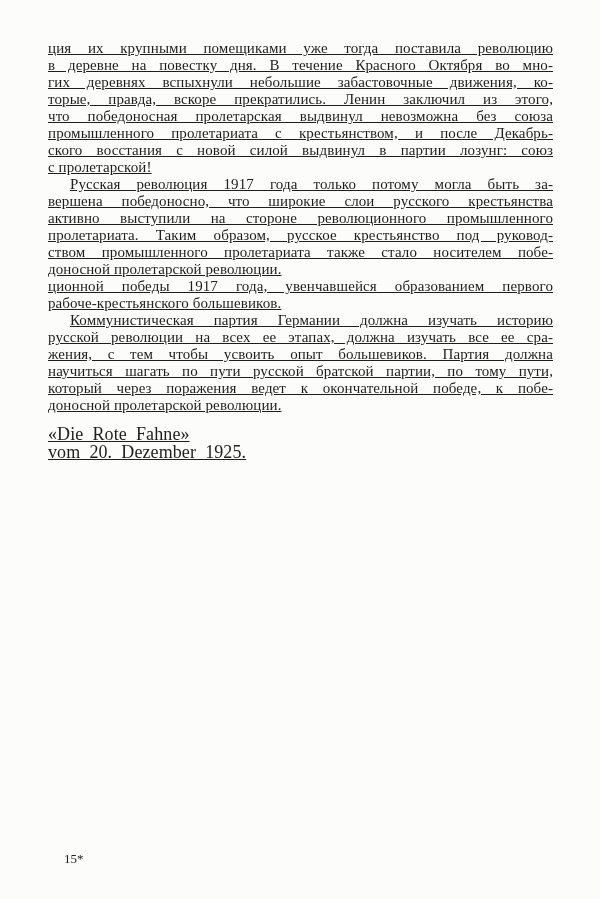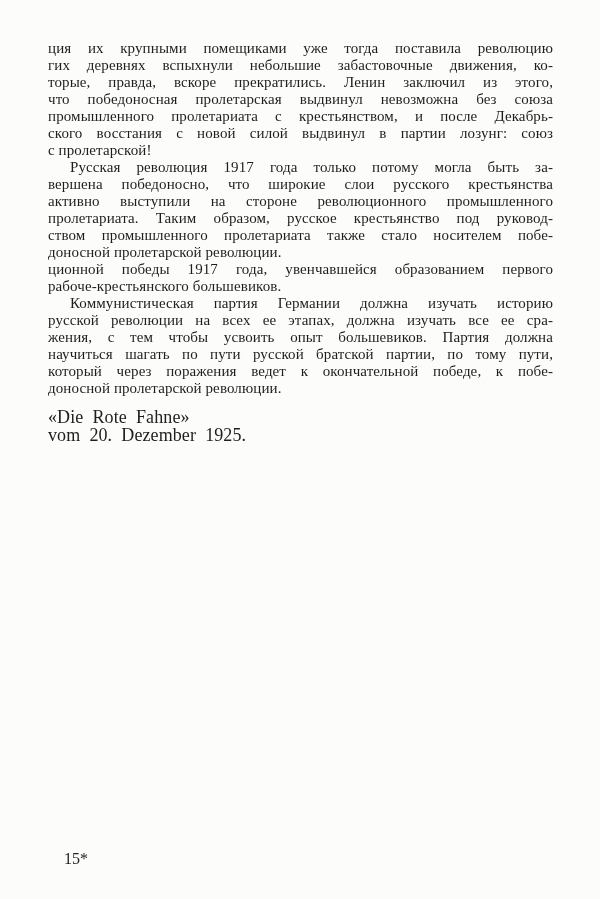--- a/index.html
+++ b/index.html
@@ -25,20 +25,21 @@
   }
   .textblock {
     position: absolute;
     left: 48px;
     top: 40px;
     width: 505px;
     font-size: 15px;
     line-height: 17px;
     letter-spacing: 0.1px;
     text-align: justify;
+    text-decoration: underline;
   }
   .para {
     margin: 0;
   }
   .line {
     text-align: justify;
     text-align-last: left;
     white-space: nowrap;
   }
   .line.jline {
@@ -52,34 +53,35 @@
     margin-top: 11px;
     font-size: 18px;
     line-height: 18px;
     word-spacing: 4.5px;
     text-align: left;
   }
   .signature {
     position: absolute;
     left: 64px;
     top: 851px;
-    font-size: 16px;
+    font-size: 13px;
     line-height: 16px;
   }
 </style>
 </head>
 <body>
 
 <div class="page">
 
   <div class="textblock">
 
     <div id="paragraphs">
         <div class="para">
           <div class="line jline">ция их крупными помещиками уже тогда поставила революцию</div>
+          <div class="line jline">в деревне на повестку дня. В течение Красного Октября во мно-</div>
           <div class="line jline">гих деревнях вспыхнули небольшие забастовочные движения, ко-</div>
           <div class="line jline">торые, правда, вскоре прекратились. Ленин заключил из этого,</div>
           <div class="line jline">что победоносная пролетарская выдвинул невозможна без союза</div>
           <div class="line jline">промышленного пролетариата с крестьянством, и после Декабрь-</div>
           <div class="line jline">ского восстания с новой силой выдвинул в партии лозунг: союз</div>
           <div class="line">с пролетарской!</div>
         </div>
         <div class="para">
           <div class="line jline indent">Русская революция 1917 года только потому могла быть за-</div>
           <div class="line jline">вершена победоносно, что широкие слои русского крестьянства</div>

